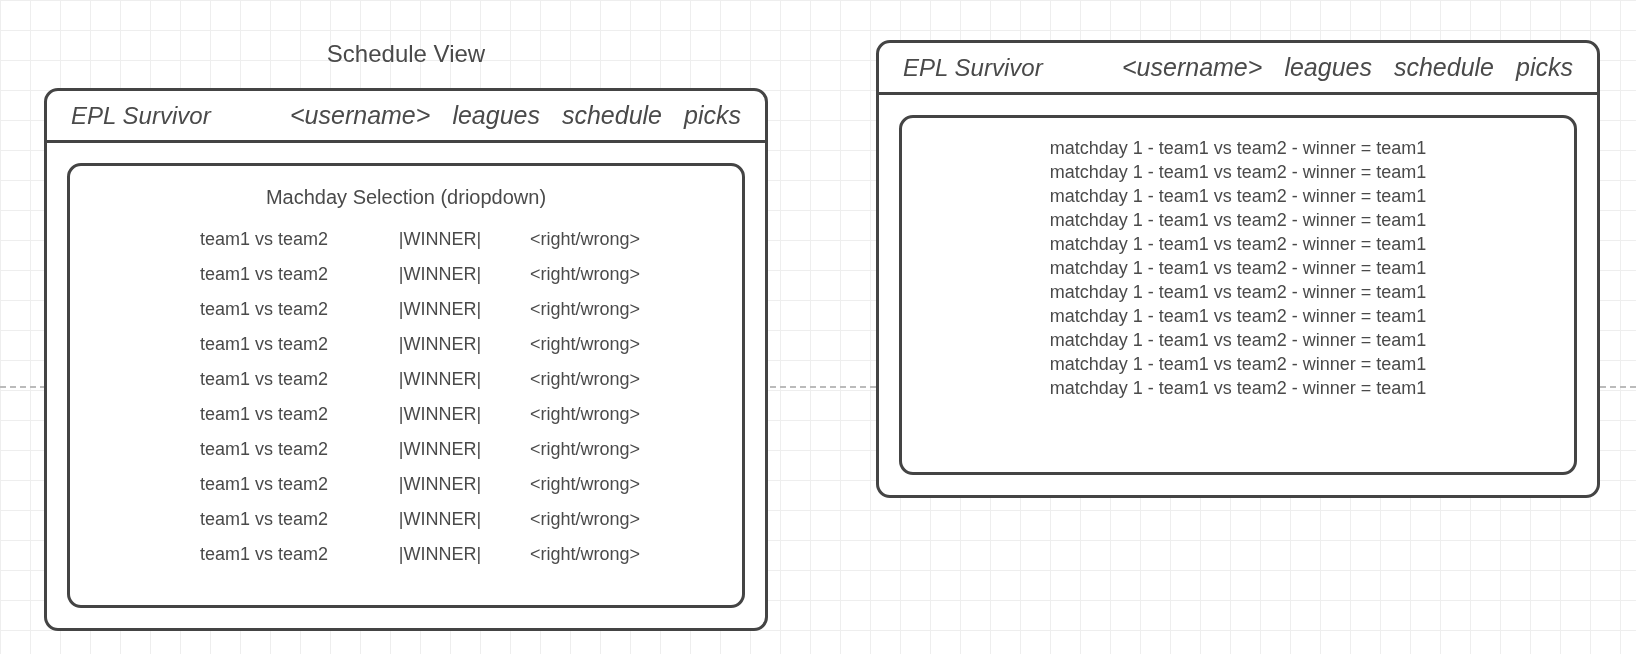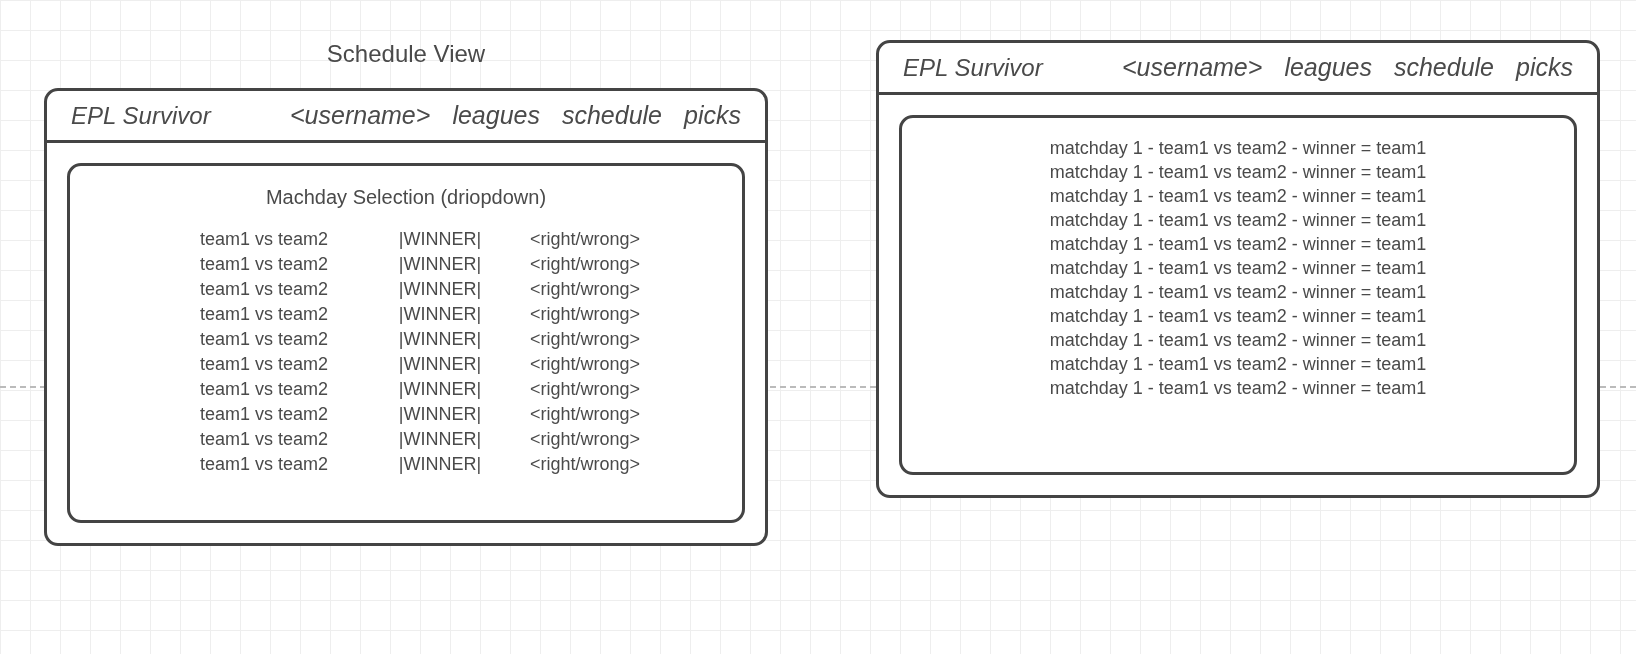--- a/index.html
+++ b/index.html
@@ -80,21 +80,21 @@
     }
     .content-title {
       text-align: center;
       font-size: 20px;
       margin-bottom: 20px;
       color: #4a4a4a;
     }
     .schedule-rows {
       display: flex;
       flex-direction: column;
-      gap: 4px;
+      gap: 14px;
       padding-left: 100px;
       font-size: 18px;
       color: #4a4a4a;
     }
     .schedule-row {
       display: flex;
       gap: 40px;
     }
     .schedule-row .c1 { min-width: 150px; }
     .schedule-row .c2 { min-width: 100px; text-align: center; }

